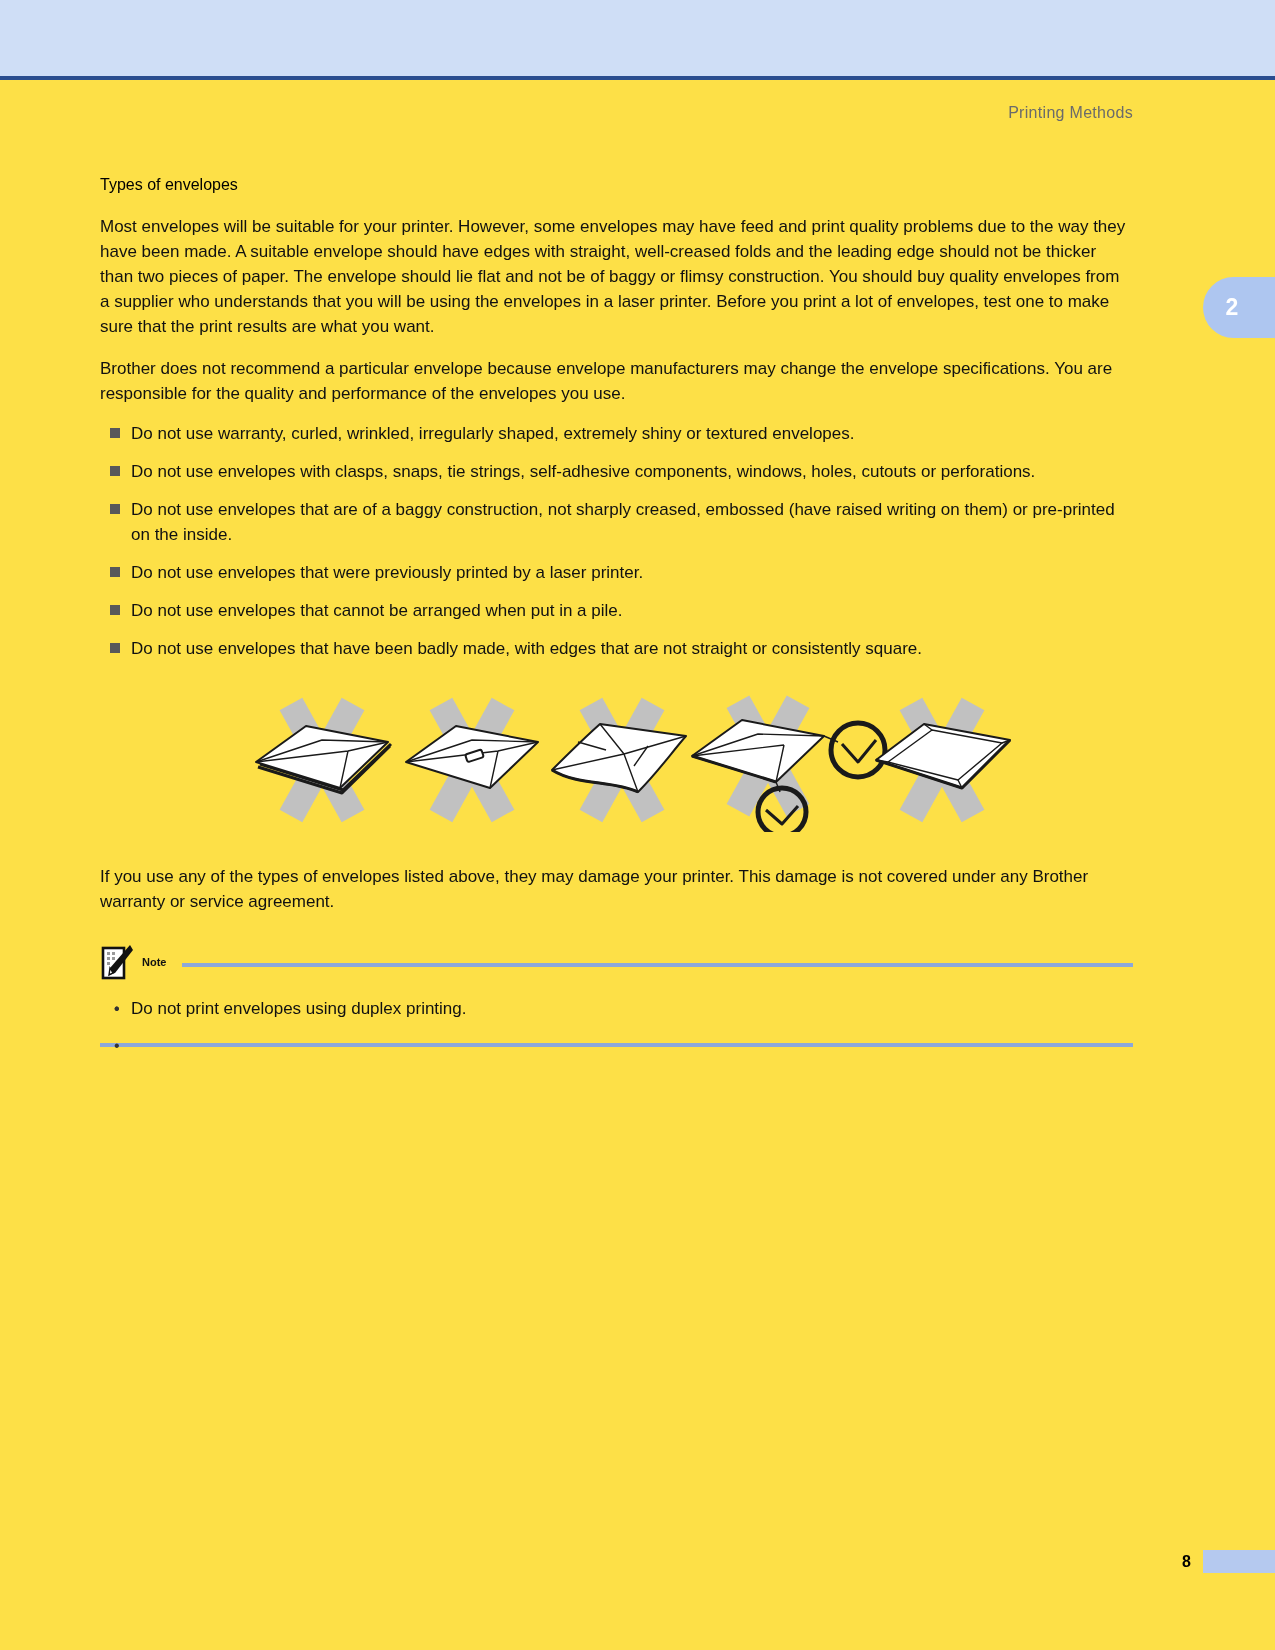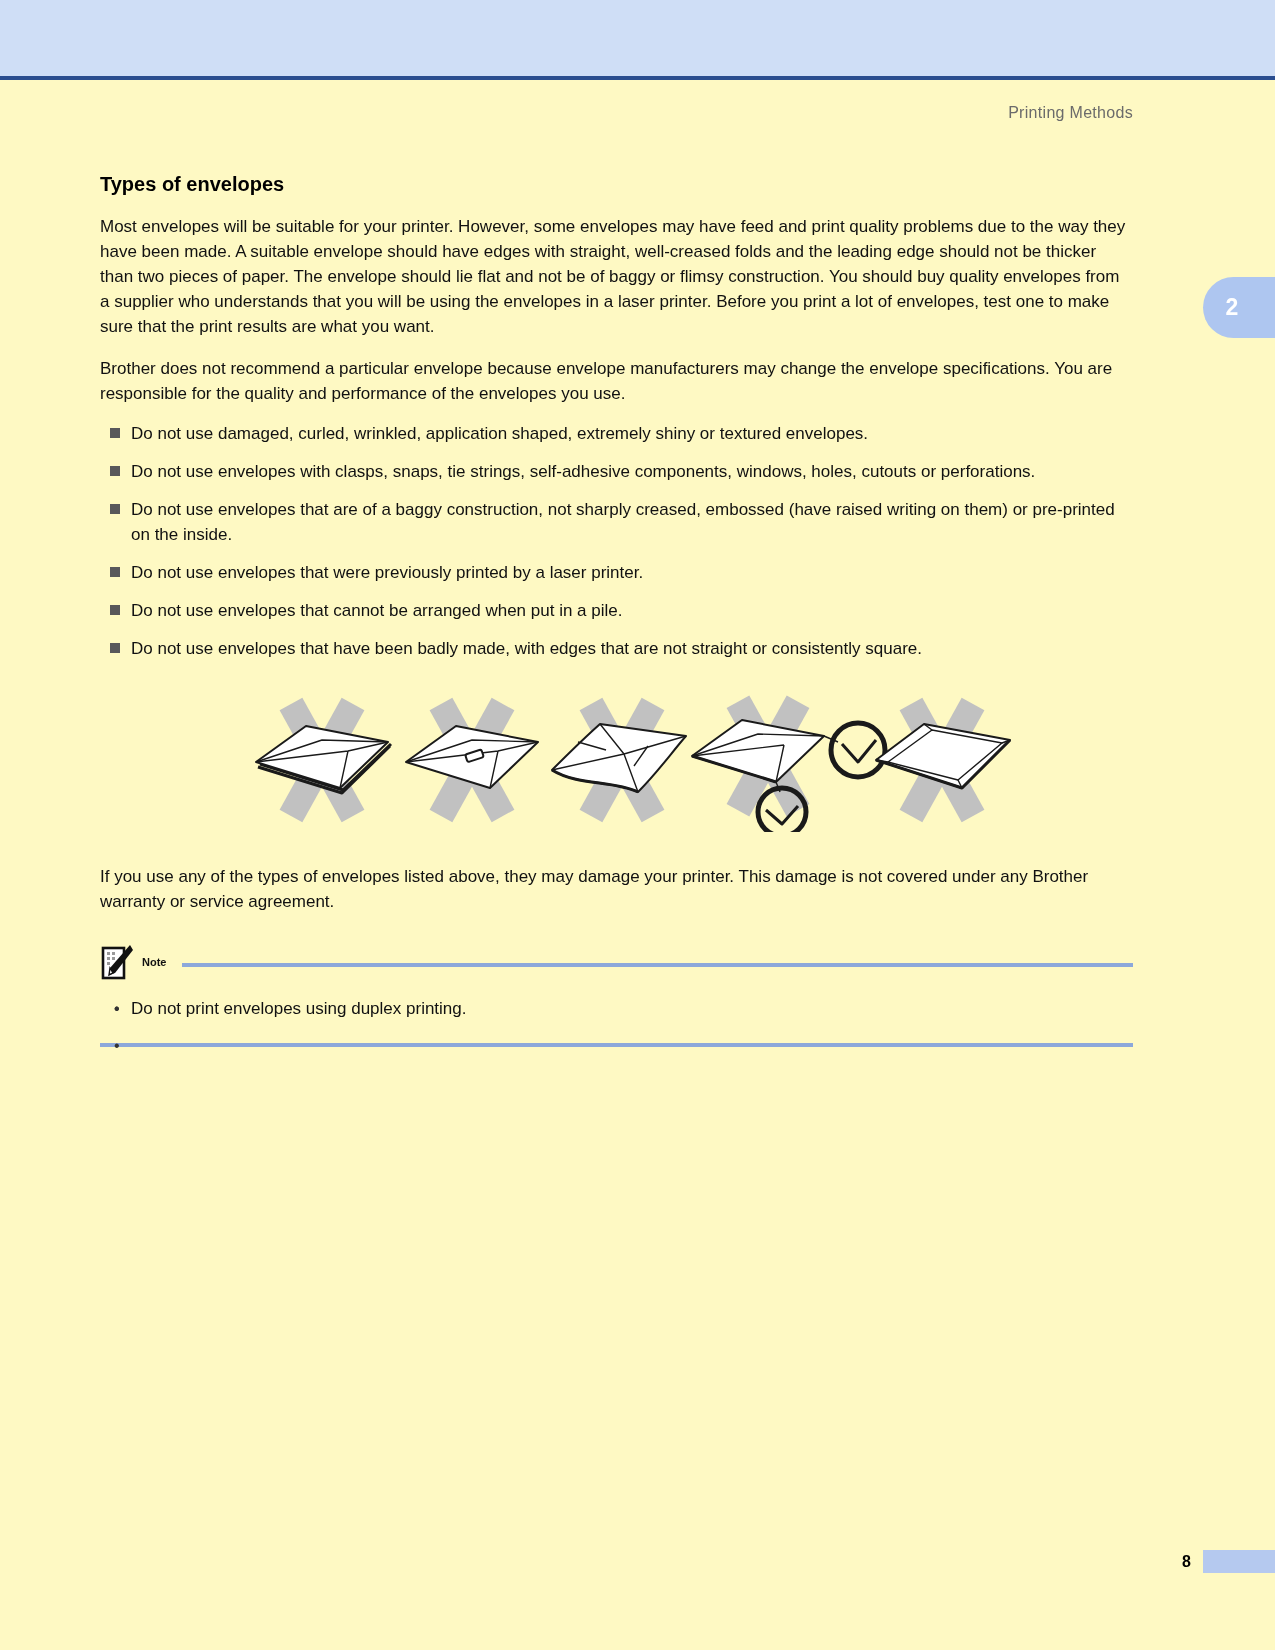--- a/index.html
+++ b/index.html
@@ -1,19 +1,19 @@
 <!DOCTYPE html>
 <html><head>
 <meta charset="utf-8">
 <style>
   html,body{margin:0;padding:0;background:#ffffff;}
   .page{
     position:relative;
     width:1275px;height:1650px;
-    background:#fef9c3;
+    background:#fde047;
     font-family:"Liberation Sans", sans-serif;
     color:#111;
     overflow:hidden;
   }
   
   .top-band{
     position:absolute;top:0;left:0;width:100%;height:76px;
     background:#cfdef6;
     border-bottom:4px solid #2a4d8f;
   }
@@ -32,21 +32,21 @@
   .chapter-tab span{
     color:#ffffff;font-size:23px;font-weight:bold;
     margin-right:14px;
   }
   
   .content{
     position:absolute;left:100px;top:172px;width:1033px;
     font-size:17px;line-height:25px;
   }
   h1.section-title{
-    font-size:20px;font-weight:bold;margin:0 0 16px 0;color:#000;
+    font-size:16px;font-weight:normal;margin:0 0 16px 0;color:#000;
   }
   .content p{margin:17px 0 15px 0;}
   .bullet-list{margin:6px 0 4px 0;}
   .bullet-item{
     position:relative;
     padding-left:31px;
     margin-bottom:13px;
   }
   .sq{
     position:absolute;left:10px;top:7px;
@@ -112,21 +112,21 @@
   <div class="content">
 
     <h1 class="section-title">Types of envelopes</h1>
 
     <p>Most envelopes will be suitable for your printer. However, some envelopes may have feed and print quality problems due to the way they have been made. A suitable envelope should have edges with straight, well-creased folds and the leading edge should not be thicker than two pieces of paper. The envelope should lie flat and not be of baggy or flimsy construction. You should buy quality envelopes from a supplier who understands that you will be using the envelopes in a laser printer. Before you print a lot of envelopes, test one to make sure that the print results are what you want.</p>
     <p>Brother does not recommend a particular envelope because envelope manufacturers may change the envelope specifications. You are responsible for the quality and performance of the envelopes you use.</p>
 
     <div class="bullet-list">
       <div class="bullet-item">
         <span class="sq"></span>
-        <span>Do not use damaged, curled, wrinkled, application shaped, extremely shiny or textured envelopes.</span>
+        <span>Do not use warranty, curled, wrinkled, irregularly shaped, extremely shiny or textured envelopes.</span>
       </div>
       <div class="bullet-item">
         <span class="sq"></span>
         <span>Do not use envelopes with clasps, snaps, tie strings, self-adhesive components, windows, holes, cutouts or perforations.</span>
       </div>
       <div class="bullet-item">
         <span class="sq"></span>
         <span>Do not use envelopes that are of a baggy construction, not sharply creased, embossed (have raised writing on them) or pre-printed on the inside.</span>
       </div>
       <div class="bullet-item">

